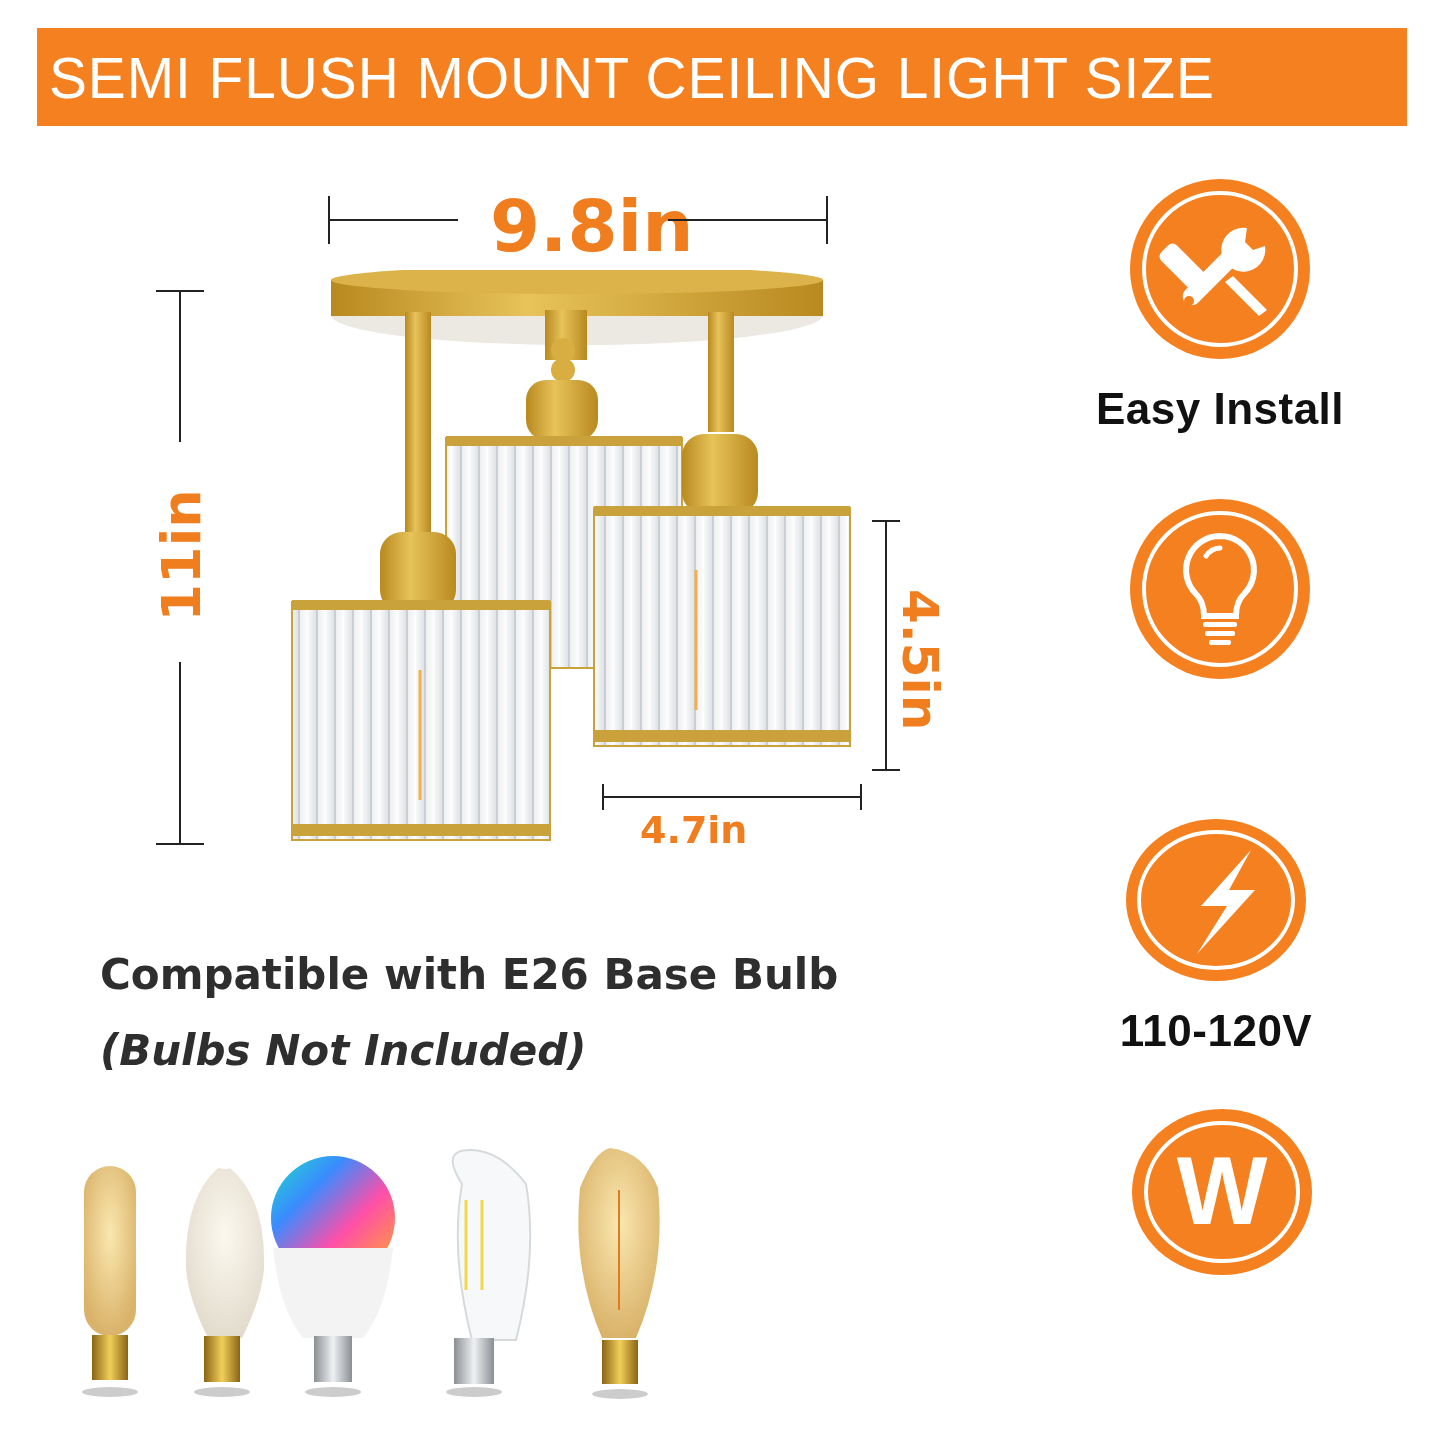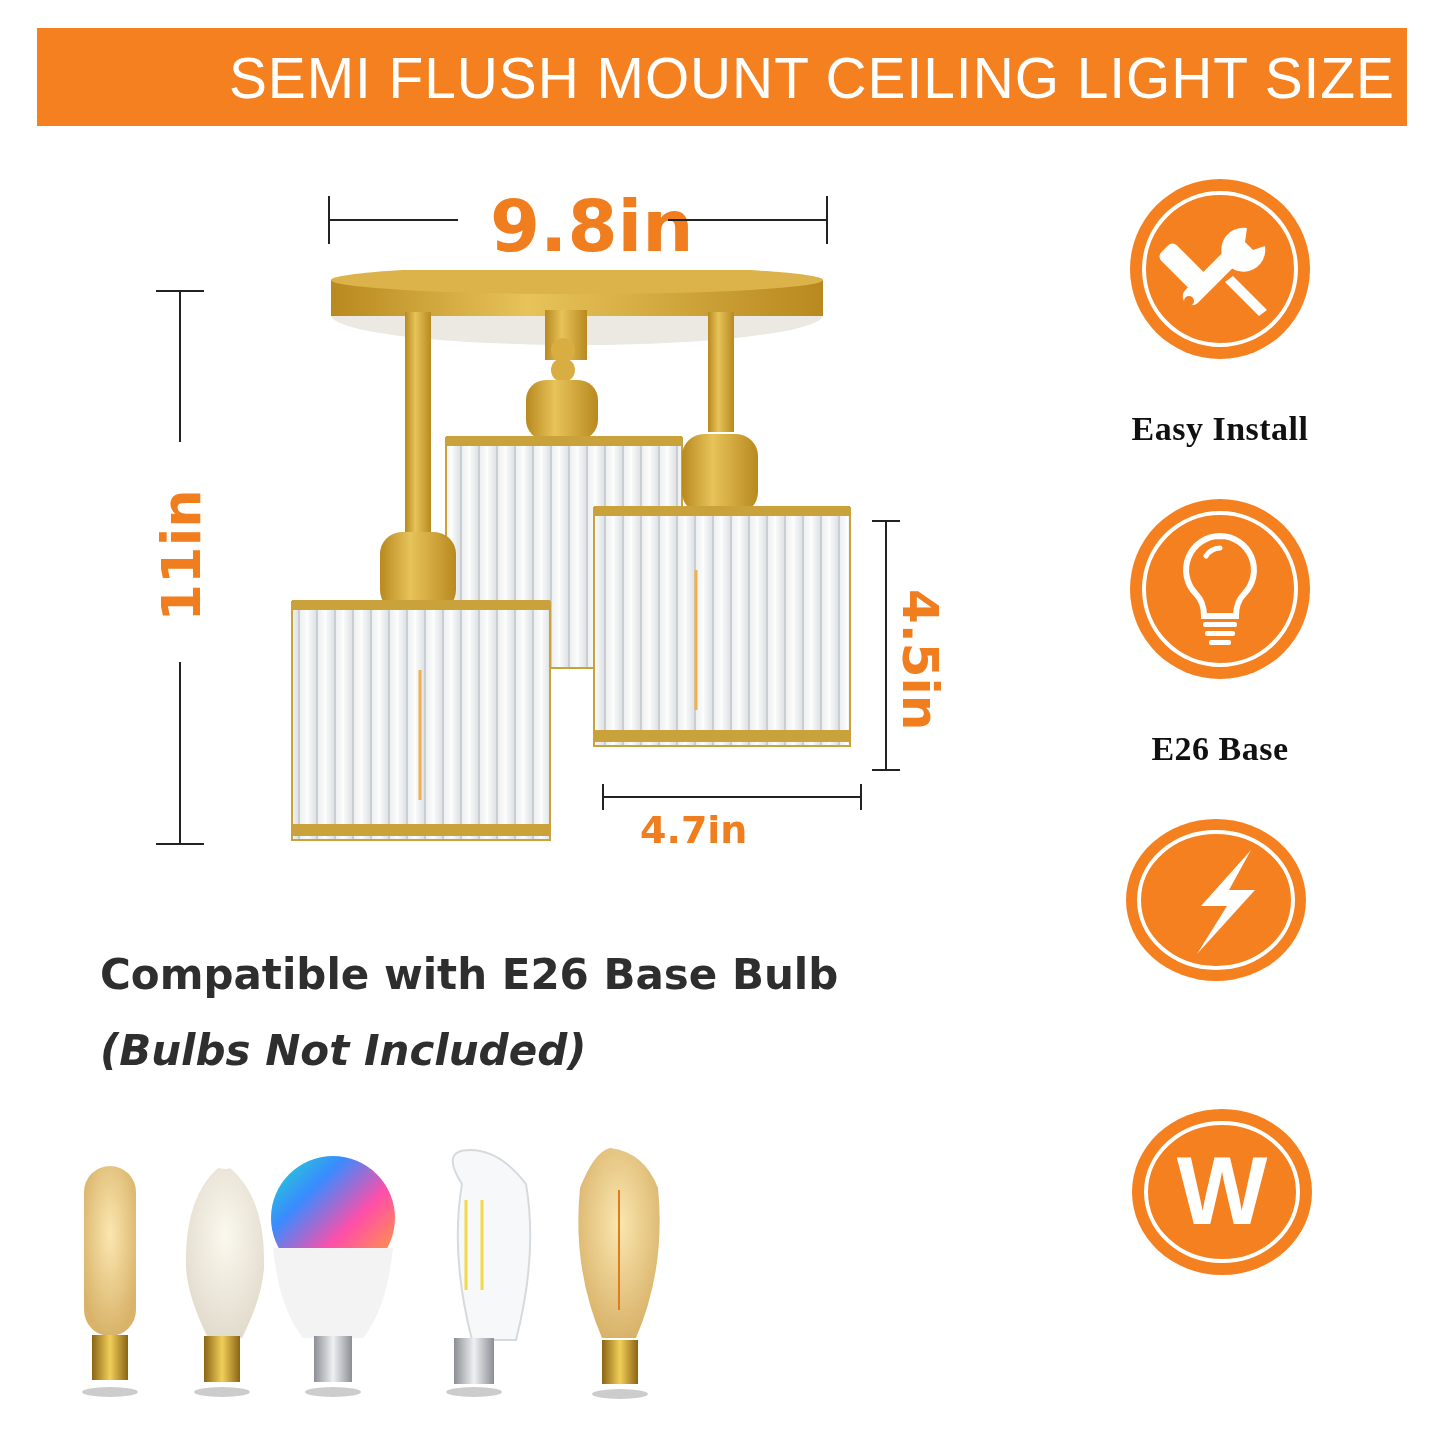--- a/index.html
+++ b/index.html
@@ -1,23 +1,23 @@
 <!DOCTYPE html>
 <html><head>
 <meta charset="utf-8">
 <style>
   html, body { margin:0; padding:0; background:#ffffff; }
   body { width:1445px; height:1445px; position:relative; overflow:hidden; font-family:"DejaVu Sans", "Liberation Sans", sans-serif; }
-  .banner { position:absolute; left:37px; top:28px; width:1370px; height:98px; background:#f58020; display:flex; align-items:center; justify-content:flex-end; }
+  .banner { position:absolute; left:37px; top:28px; width:1370px; height:98px; background:#f58020; display:flex; align-items:center; justify-content:flex-start; }
   .banner-text { color:#ffffff; font-family:"Liberation Sans", sans-serif; font-size:58px; font-weight:normal; letter-spacing:1px; transform:scaleX(0.98); white-space:nowrap; }
   .dim { position:absolute; color:#f07d1e; font-family:"DejaVu Sans", sans-serif; font-weight:bold; }
   .line { position:absolute; background:#222; }
   .svgwrap { position:absolute; }
   .feature { position:absolute; width:260px; text-align:center; }
-  .feature .label { display:block; font-family:Liberation Serif, serif; font-weight:bold; font-size:34px; color:#111; margin-top:46px; letter-spacing:0.5px; }
+  .feature .label { display:block; font-family:Liberation Sans, sans-serif; font-weight:bold; font-size:44px; color:#111; margin-top:20px; letter-spacing:0.5px; }
   .compat { position:absolute; left:100px; width:880px; color:#2e2e2e; font-family:"DejaVu Sans", sans-serif; font-size:42px; font-weight:bold; }
 </style>
 </head>
 <body>
 
 <div class="banner">
   <span class="banner-text">SEMI FLUSH MOUNT CEILING LIGHT SIZE</span>
 </div>
 
 <div class="line" style="left:328px;top:196px;width:2px;height:48px;"></div>
@@ -112,29 +112,29 @@
 <div class="feature" style="left:1090px;top:498px;">
   <svg width="182" height="182" viewBox="0 0 182 182">
     <circle cx="91" cy="91" r="90" fill="#f58020"></circle>
     <circle cx="91" cy="91" r="76" fill="none" stroke="#fff" stroke-width="4"></circle>
     <path d="M91 38 a34 34 0 0 1 24 58 q-8 8 -8 22 h-32 q0 -14 -8 -22 a34 34 0 0 1 24 -58z" fill="none" stroke="#fff" stroke-width="6"></path>
     <path d="M77 58 a18 18 0 0 1 14 -8" fill="none" stroke="#fff" stroke-width="5" stroke-linecap="round"></path>
     <rect x="74" y="124" width="34" height="5" rx="2" fill="#fff"></rect>
     <rect x="76" y="133" width="30" height="5" rx="2" fill="#fff"></rect>
     <rect x="80" y="142" width="22" height="5" rx="2" fill="#fff"></rect>
   </svg>
-  <span class="label">E26 Base</span>
 </div>
 
 <div class="feature" style="left:1086px;top:818px;">
   <svg width="182" height="164" viewBox="0 0 182 164">
     <ellipse cx="91" cy="82" rx="90" ry="81" fill="#f58020"></ellipse>
     <ellipse cx="91" cy="82" rx="77" ry="68" fill="none" stroke="#fff" stroke-width="4"></ellipse>
     <polygon points="126,32 76,88 102,88 72,136 130,72 104,72" fill="#fff"></polygon>
   </svg>
+  <span class="label">110-120V</span>
 </div>
 
 <div class="feature" style="left:1092px;top:1108px;">
   <svg width="182" height="168" viewBox="0 0 182 168">
     <ellipse cx="91" cy="84" rx="90" ry="83" fill="#f58020"></ellipse>
     <ellipse cx="91" cy="84" rx="76" ry="69" fill="none" stroke="#fff" stroke-width="4"></ellipse>
     <text x="91" y="116" text-anchor="middle" fill="#fff" font-family="Liberation Sans, sans-serif" font-weight="bold" font-size="96">W</text>
   </svg>
 </div>
 

